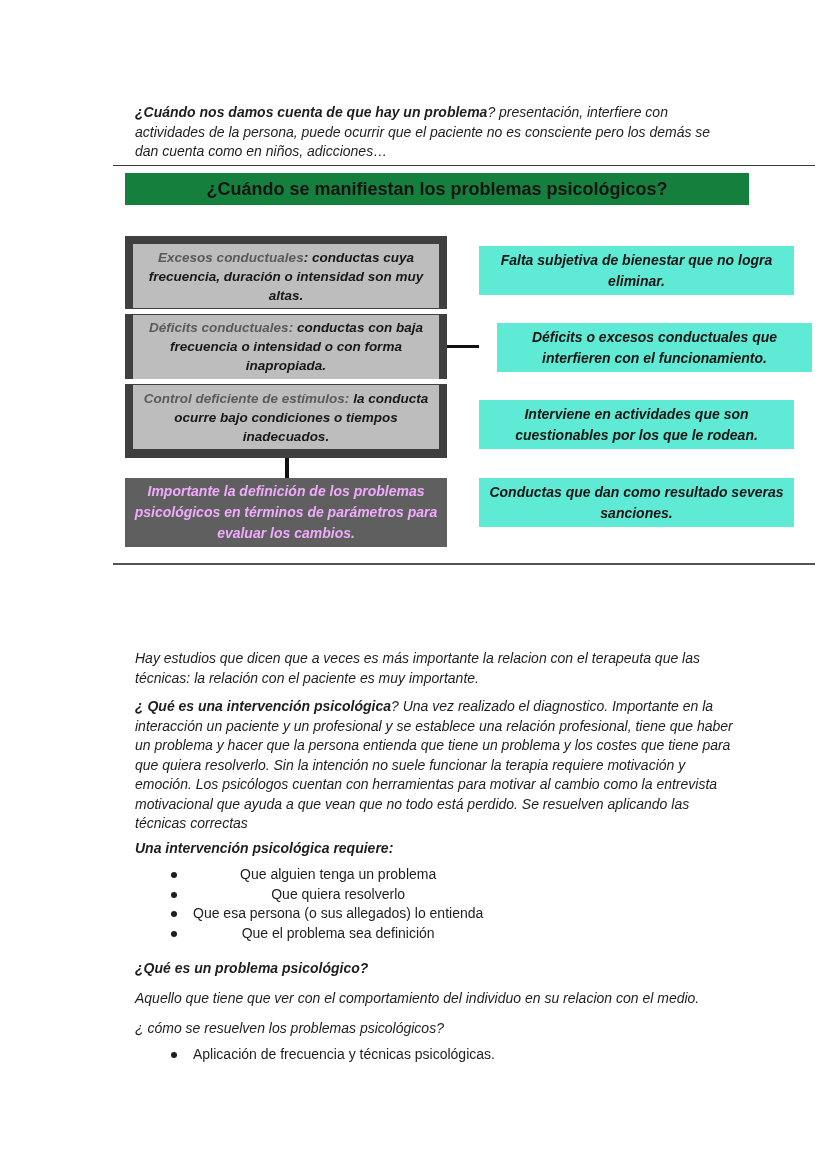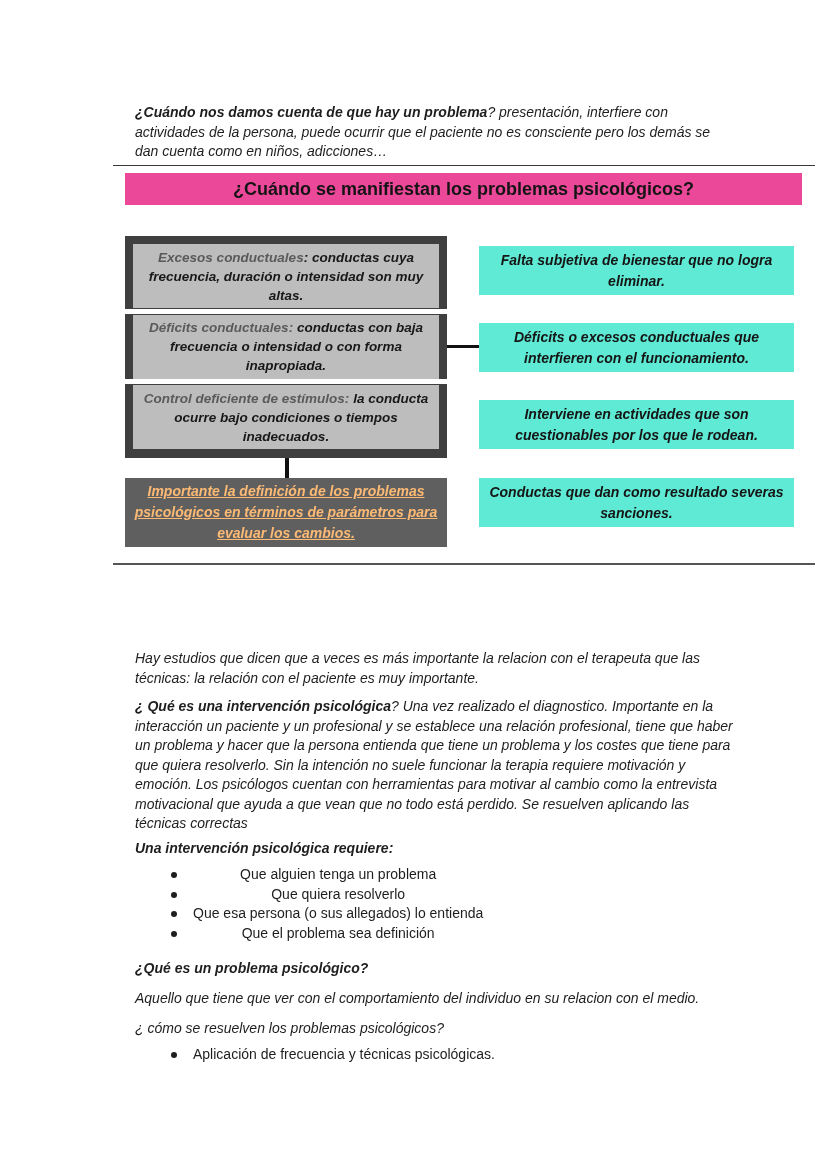--- a/index.html
+++ b/index.html
@@ -4,33 +4,33 @@
 <style>
   html, body { margin: 0; padding: 0; background: #ffffff; }
   body { width: 828px; height: 1171px; position: relative; font-family: "Liberation Sans", sans-serif; color: #1a1a1a; overflow: hidden; }
   .page { position: absolute; left: 0; top: 0; width: 828px; height: 1171px; }
 
   .para { position: absolute; left: 131px; width: 600px; font-size: 14px; line-height: 19.5px; color: #1e1e1e; margin: 4px; font-style: italic; }
   .para b { font-weight: bold; }
 
   .hr { position: absolute; left: 113px; width: 702px; background: #3a3a3a; }
 
-  .title-bar { position: absolute; left: 125px; top: 173px; width: 677px; height: 32px; background: #ec4899; display: flex; align-items: center; justify-content: center; }
+  .title-bar { position: absolute; left: 125px; top: 173px; width: 624px; height: 32px; background: #15803d; display: flex; align-items: center; justify-content: center; }
   .title-bar span { font-size: 18px; font-weight: bold; color: #141414; }
 
   .left-frame { position: absolute; left: 125px; top: 236px; width: 322px; height: 222px; background: #3f3f3f; box-sizing: border-box; padding: 8px 8px 9px 8px; display: flex; flex-direction: column; justify-content: space-between; }
   .inner-box { background: #bdbdbd; height: 64px; display: flex; align-items: center; justify-content: center; text-align: center; padding: 0 8px; font-size: 13.5px; line-height: 19px; font-style: italic; font-weight: bold; color: #181818; }
   .inner-box .term { color: #5a5a5a; }
   .inner-sep { height: 5px; background: #ffffff; margin: 0 -8px; }
 
   .v-connector { position: absolute; left: 285px; top: 458px; width: 4px; height: 20px; background: #111111; }
   .h-connector { position: absolute; left: 447px; top: 345px; width: 32px; height: 3px; background: #111111; }
 
   .bottom-box { position: absolute; left: 125px; top: 478px; width: 322px; height: 69px; background: #5f5f5f; display: flex; align-items: center; justify-content: center; text-align: center; }
-  .bottom-box span { font-size: 14px; line-height: 21px; font-style: italic; font-weight: bold; color: #fdba74; text-decoration: underline; }
+  .bottom-box span { font-size: 14px; line-height: 21px; font-style: italic; font-weight: bold; color: #f0abfc; }
 
   .right-box { position: absolute; left: 479px; width: 315px; height: 49px; background: #5eead4; display: flex; align-items: center; justify-content: center; text-align: center; padding: 0 8px; box-sizing: border-box; }
   .right-box span { font-size: 14px; line-height: 21px; font-style: italic; font-weight: bold; color: #151515; }
 
   ul.bullets { position: absolute; left: 119px; margin: 0; padding: 0; list-style: none; font-size: 14px; color: #1e1e1e; text-align: center; }
   ul.bullets li { position: relative; padding-left: 74px; height: 19.7px; line-height: 19.7px; }
   ul.bullets li .dot { position: absolute; left: 52px; top: 7px; width: 6px; height: 6px; border-radius: 50%; background: #1e1e1e; }
 </style>
 </head>
 <body>
@@ -63,21 +63,21 @@
     <div class="h-connector"></div>
     <div class="v-connector"></div>
 
     <div class="bottom-box">
       <span>Importante la definición de los problemas psicológicos en términos de parámetros para evaluar los cambios.</span>
     </div>
 
     <div class="right-box" style="top:246px;">
       <span>Falta subjetiva de bienestar que no logra eliminar.</span>
     </div>
-    <div class="right-box" style="top:323px;">
+    <div class="right-box" style="top:323px;margin-left:18px;">
       <span>Déficits o excesos conductuales que interfieren con el funcionamiento.</span>
     </div>
     <div class="right-box" style="top:400px;">
       <span>Interviene en actividades que son cuestionables por los que le rodean.</span>
     </div>
     <div class="right-box" style="top:478px;">
       <span>Conductas que dan como resultado severas sanciones.</span>
     </div>
   </div>
 

